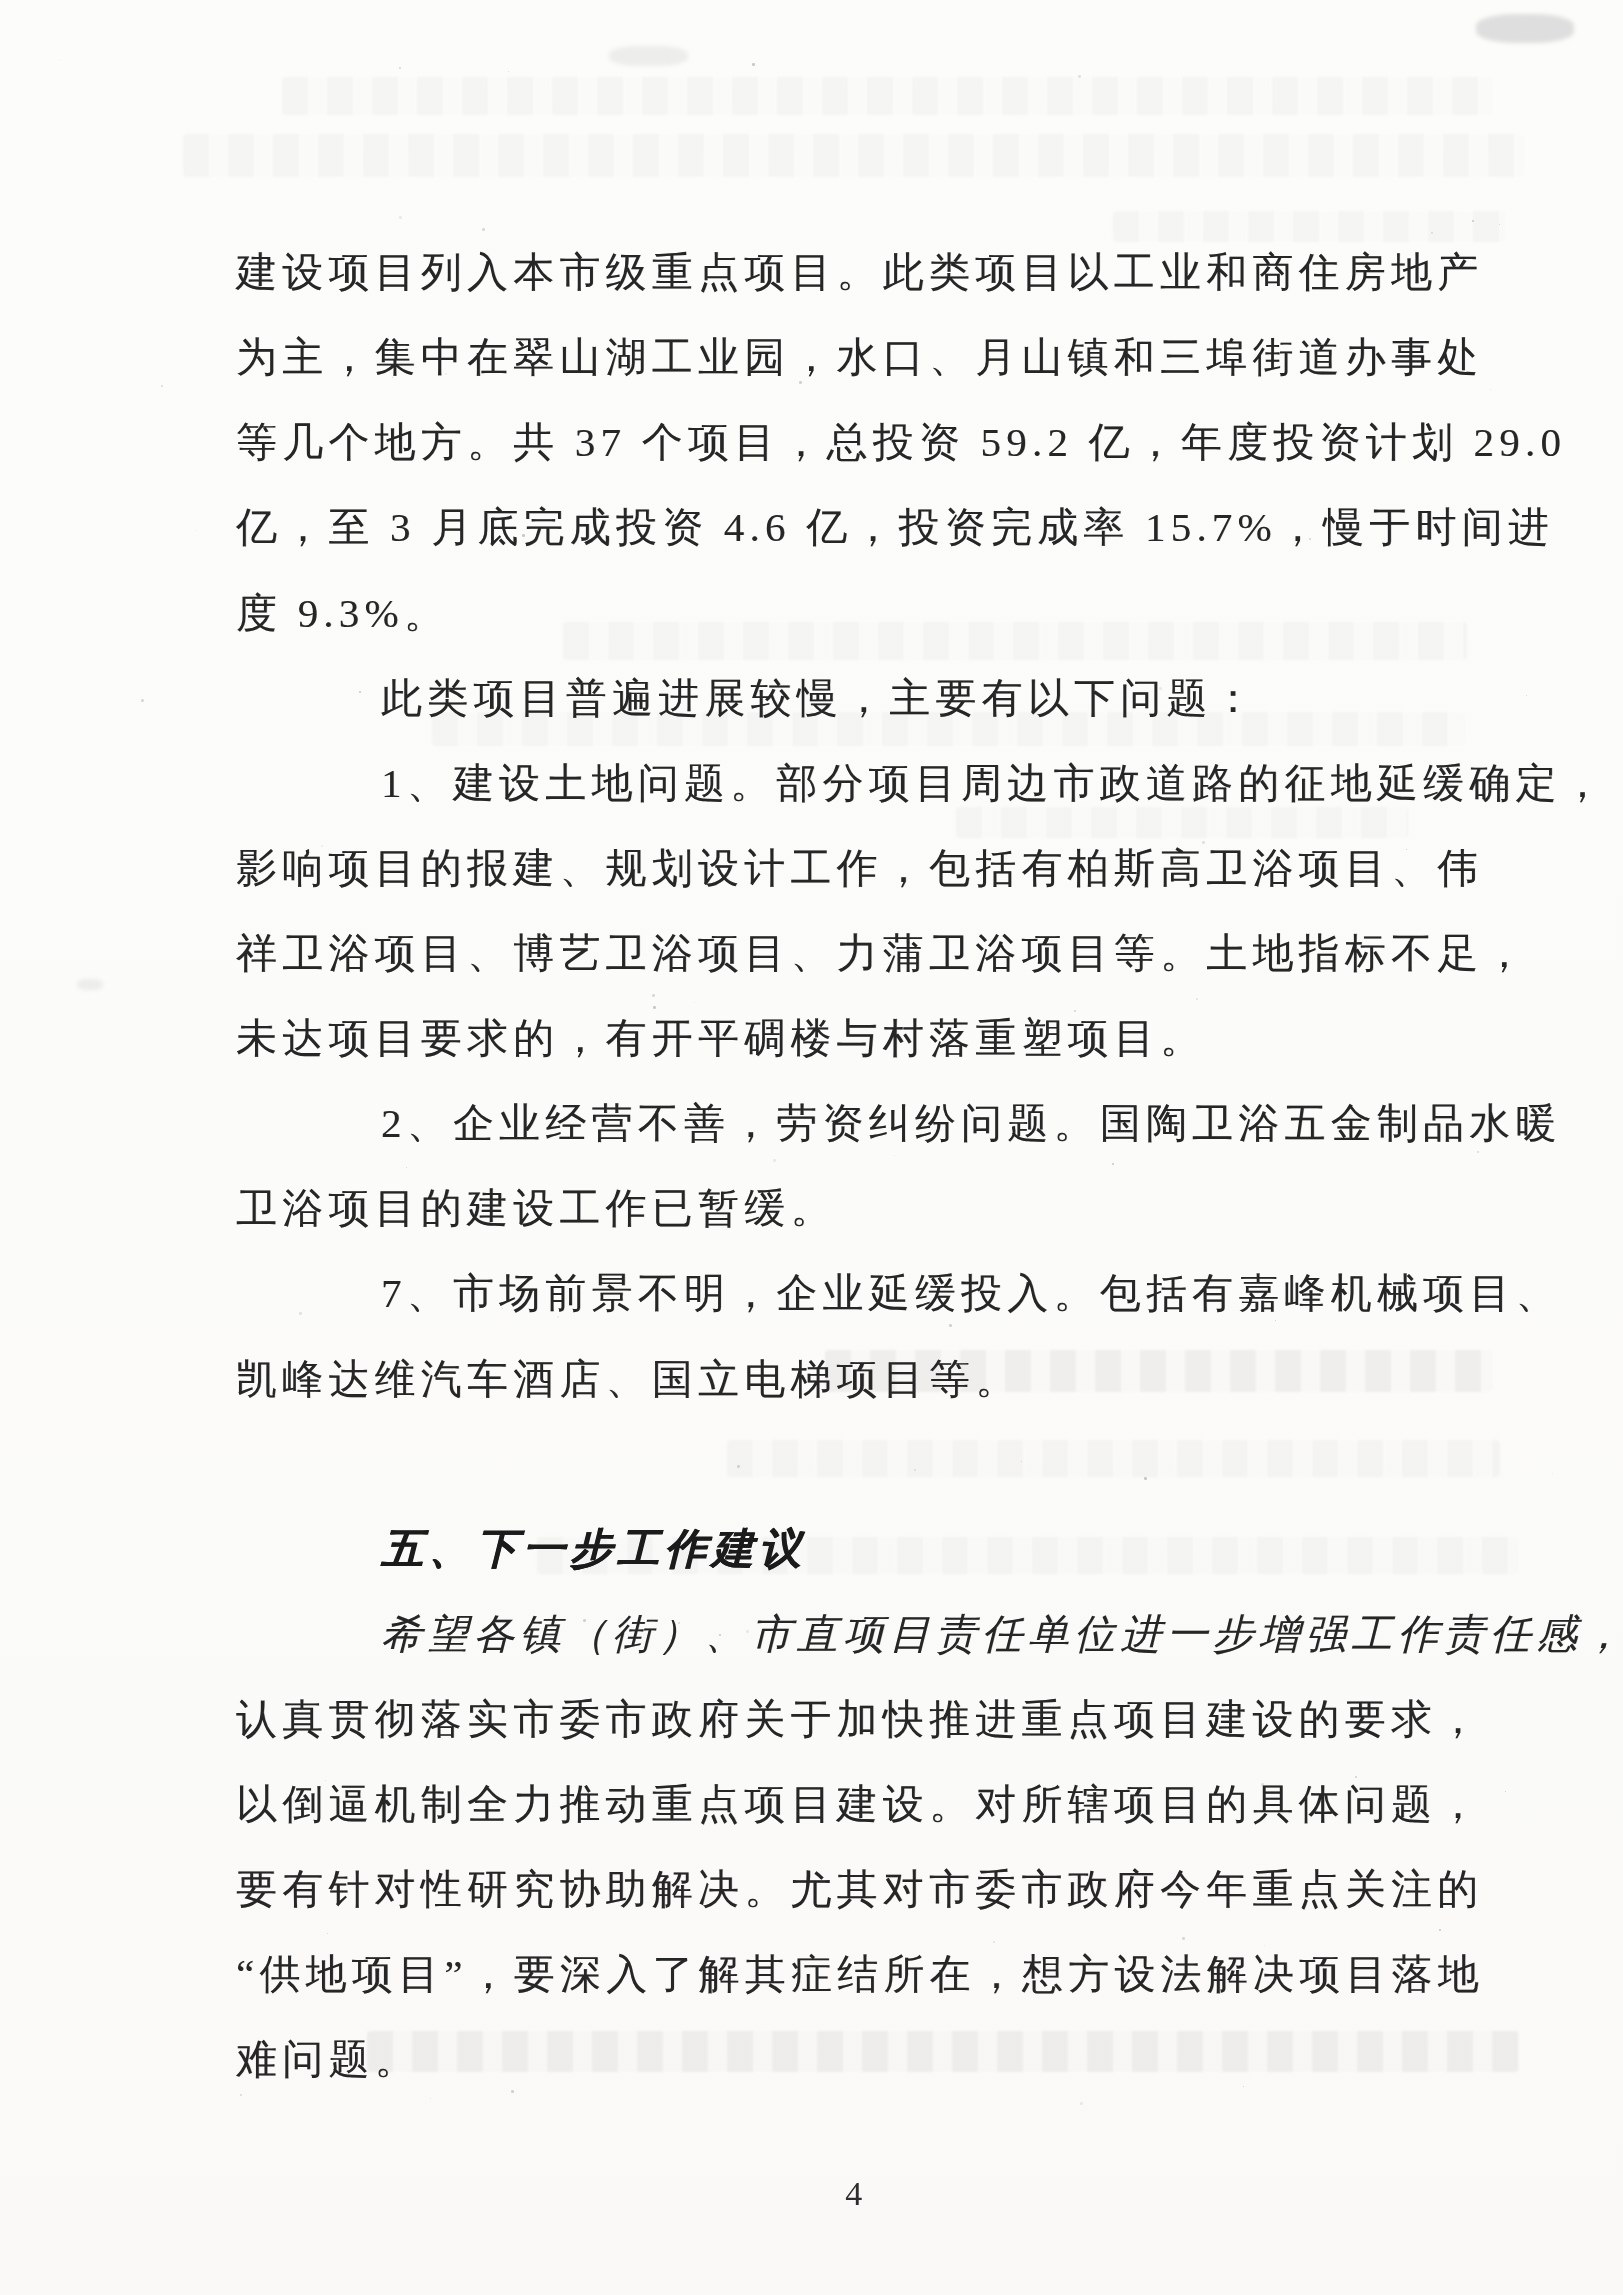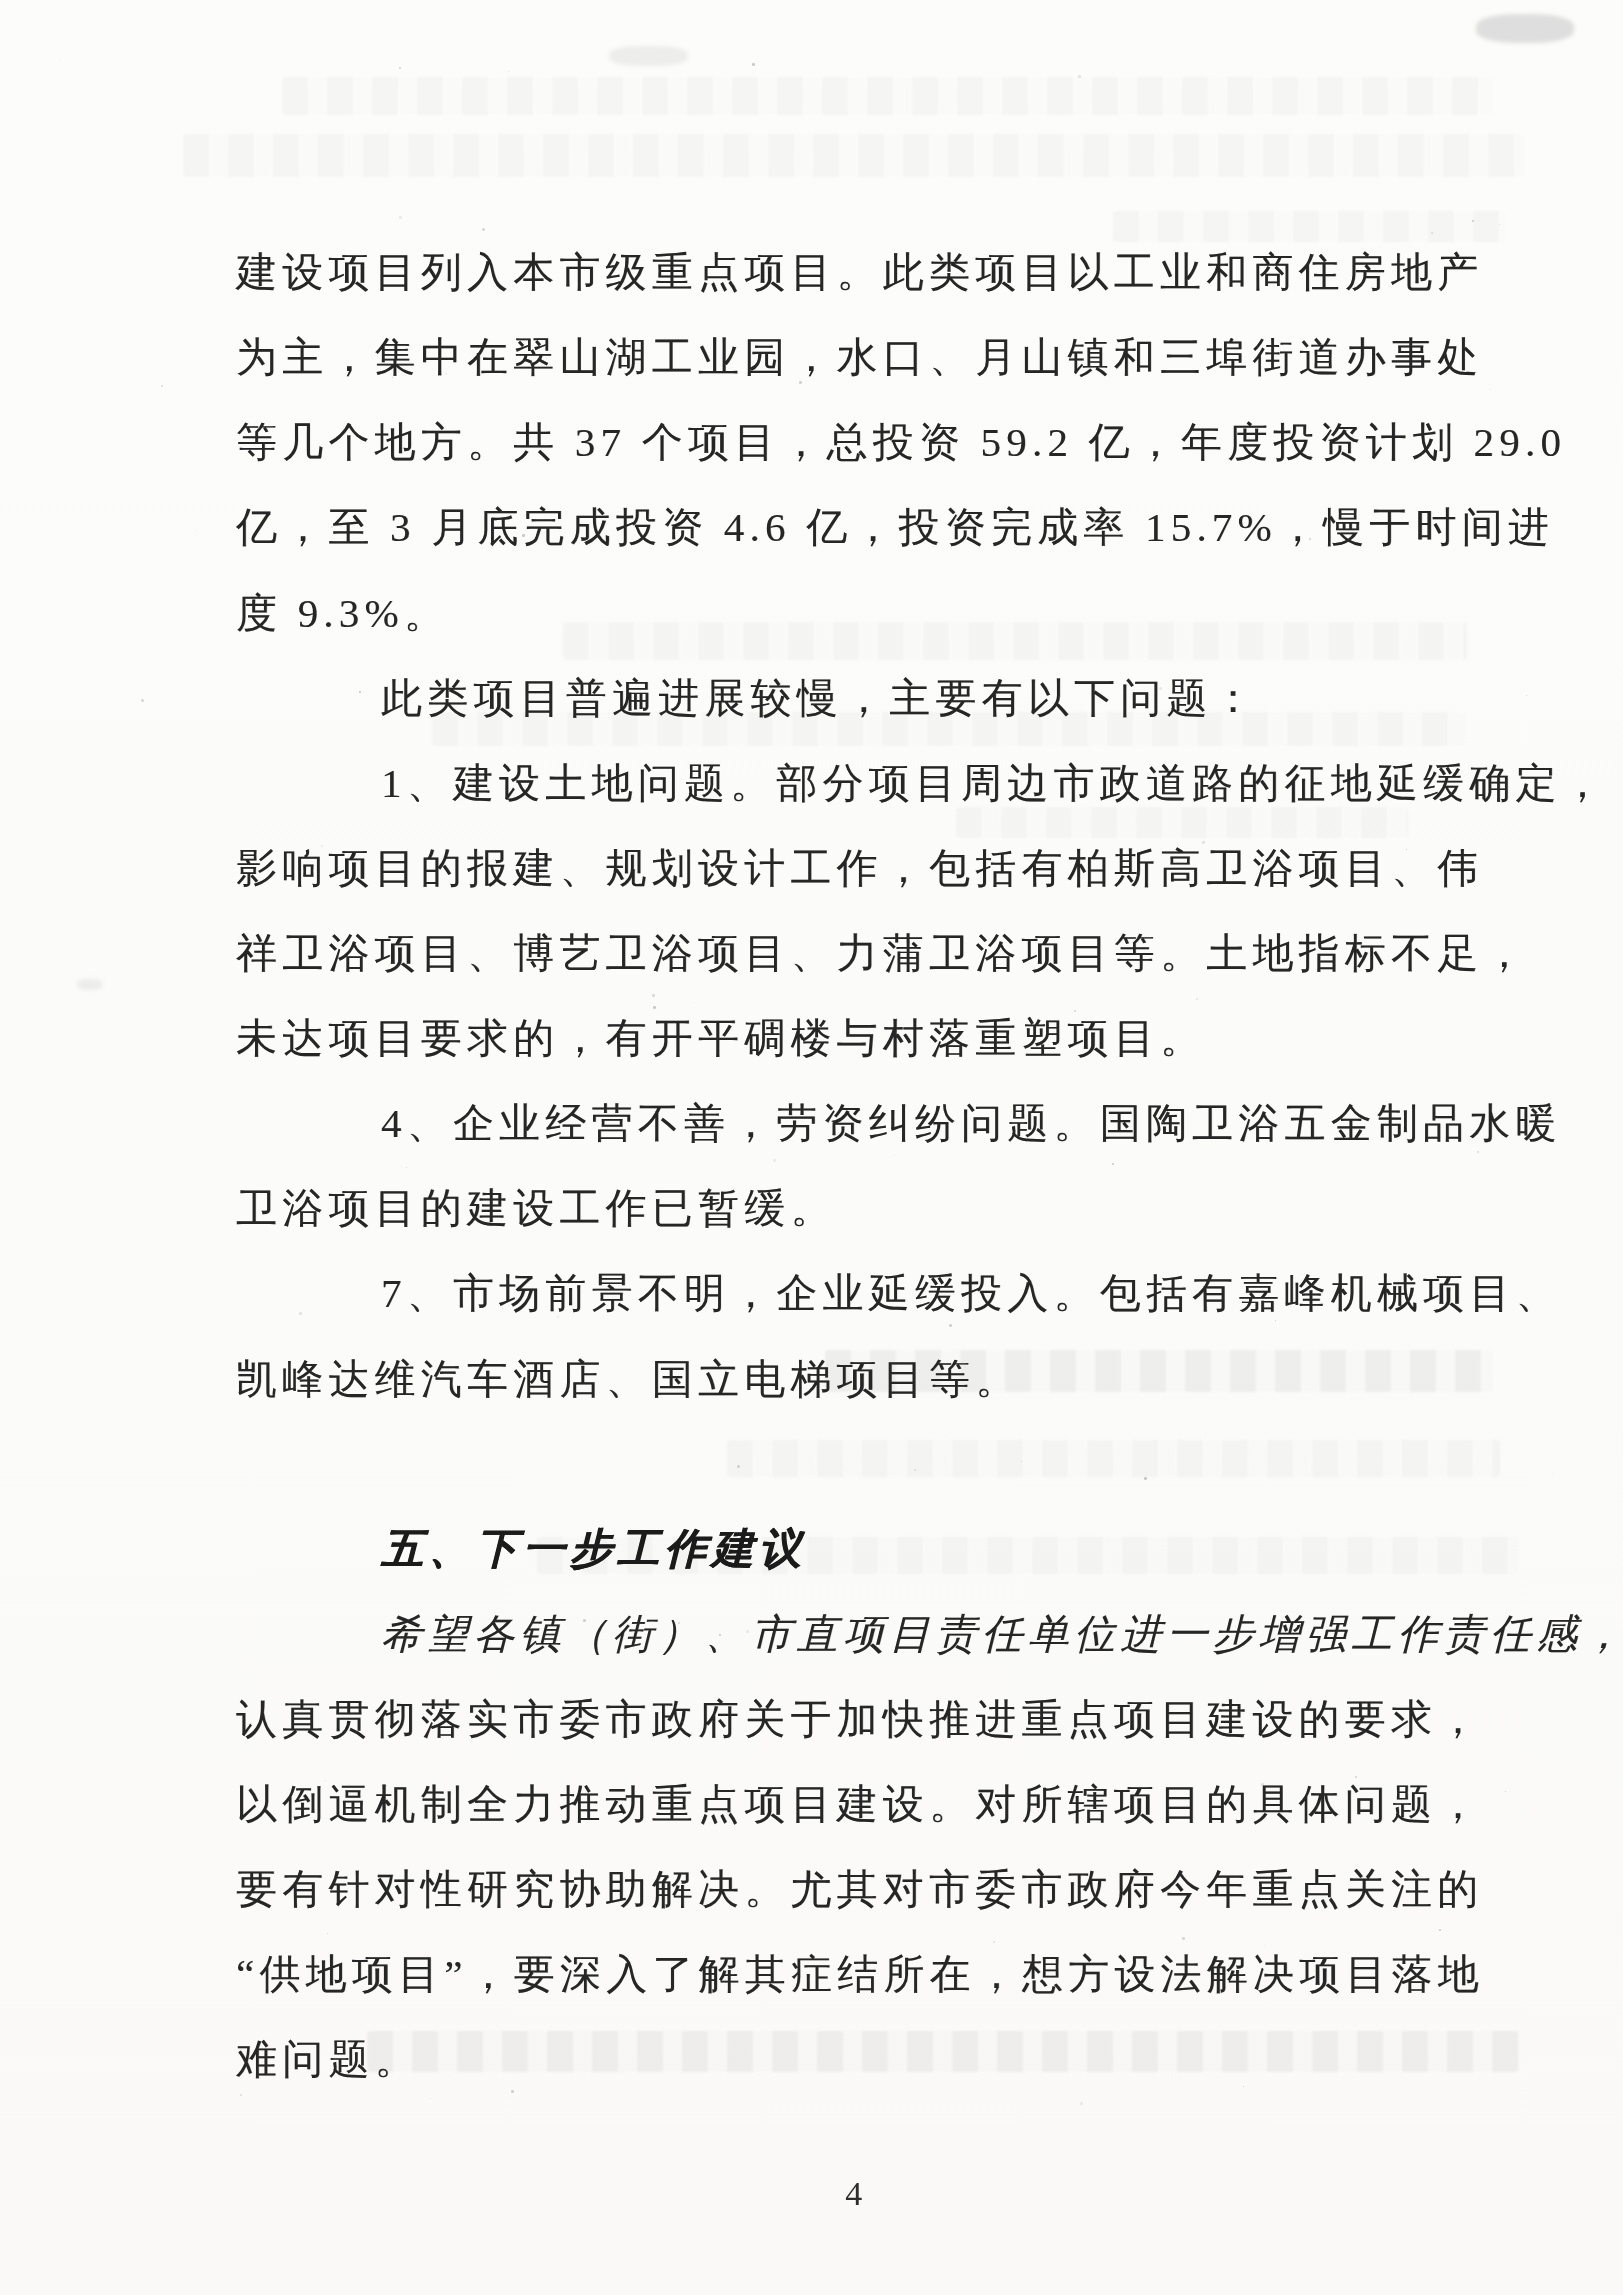--- a/index.html
+++ b/index.html
@@ -85,21 +85,21 @@
       <div class="line" style="top: 252px;">建设项目列入本市级重点项目。此类项目以工业和商住房地产</div>
       <div class="line" style="top: 337px;">为主，集中在翠山湖工业园，水口、月山镇和三埠街道办事处</div>
       <div class="line" style="top: 422px;">等几个地方。共 37 个项目，总投资 59.2 亿，年度投资计划 29.0</div>
       <div class="line" style="top: 507px;">亿，至 3 月底完成投资 4.6 亿，投资完成率 15.7%，慢于时间进</div>
       <div class="line" style="top: 593px;">度 9.3%。</div>
       <div class="line indent" style="top: 678px;">此类项目普遍进展较慢，主要有以下问题：</div>
       <div class="line indent" style="top: 763px;">1、建设土地问题。部分项目周边市政道路的征地延缓确定，</div>
       <div class="line" style="top: 848px;">影响项目的报建、规划设计工作，包括有柏斯高卫浴项目、伟</div>
       <div class="line" style="top: 933px;">祥卫浴项目、博艺卫浴项目、力蒲卫浴项目等。土地指标不足，</div>
       <div class="line" style="top: 1018px;">未达项目要求的，有开平碉楼与村落重塑项目。</div>
-      <div class="line indent" style="top: 1103px;">4、企业经营不善，劳资纠纷问题。国陶卫浴五金制品水暖</div>
+      <div class="line indent" style="top: 1103px;">2、企业经营不善，劳资纠纷问题。国陶卫浴五金制品水暖</div>
       <div class="line" style="top: 1188px;">卫浴项目的建设工作已暂缓。</div>
       <div class="line indent" style="top: 1273px;">7、市场前景不明，企业延缓投入。包括有嘉峰机械项目、</div>
       <div class="line" style="top: 1359px;">凯峰达维汽车酒店、国立电梯项目等。</div>
       <div class="line indent heading" style="top: 1529px; font-style: italic;">五、下一步工作建议</div>
       <div class="line indent" style="top: 1614px; font-style: italic;">希望各镇（街）、市直项目责任单位进一步增强工作责任感，</div>
       <div class="line" style="top: 1699px;">认真贯彻落实市委市政府关于加快推进重点项目建设的要求，</div>
       <div class="line" style="top: 1869px;">要有针对性研究协助解决。尤其对市委市政府今年重点关注的</div>
       <div class="line" style="top: 1784px;">以倒逼机制全力推动重点项目建设。对所辖项目的具体问题，</div>
       <div class="line" style="top: 1954px;">“供地项目”，要深入了解其症结所在，想方设法解决项目落地</div>
       <div class="line" style="top: 2039px;">难问题。</div>

